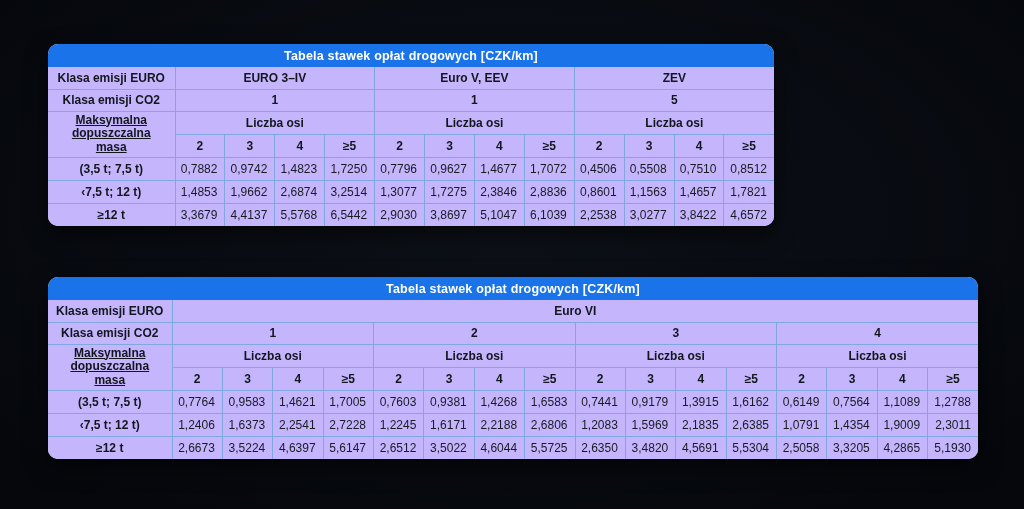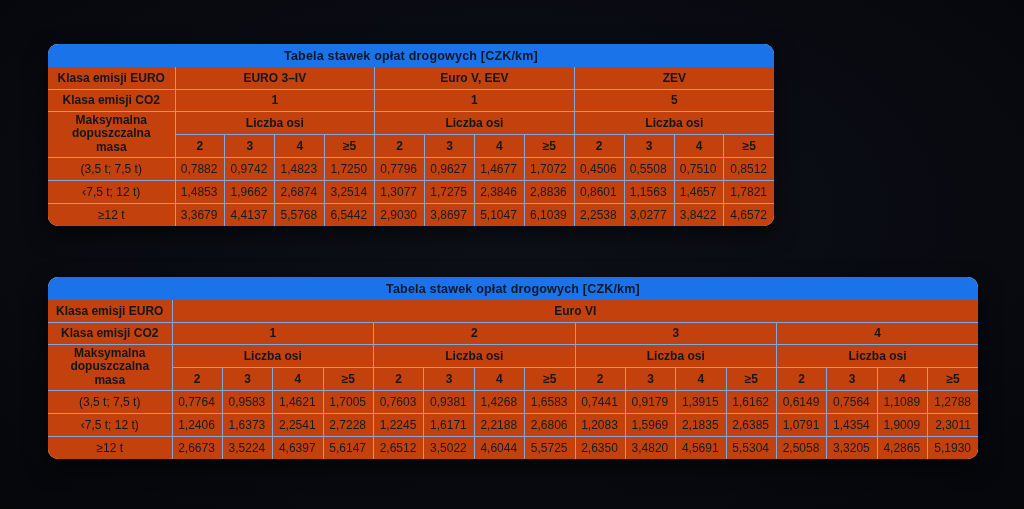--- a/index.html
+++ b/index.html
@@ -15,29 +15,29 @@
     background:#ffffff;
     border-radius:10px;
     overflow:hidden;
     box-shadow:0 8px 22px rgba(0,0,0,.6);
   }
   #table-0 { left:48px; top:44px;  width:726px; }
   #table-1 { left:48px; top:277px; width:930px; }
   .titlebar {
     height:23px;
     background:#1a73e8;
-    color:#0f172a;
+    color:#ffffff;
     display:flex; align-items:center; justify-content:center;
     font-weight:700; font-size:12.5px; letter-spacing:.2px;
   }
   table.grid {
     width:100%;
     border-collapse:collapse;
     table-layout:fixed;
-    background:#c2410c;
+    background:#c4b5fd;
     color:#13171d;
   }
   #table-0 col.labelcol { width:127px; }
   #table-1 col.labelcol { width:124px; }
   th, td {
     border:1px solid #7fa9de;
     font-size:12px;
     height:22px;
     padding:0 2px;
     overflow:hidden;
@@ -45,23 +45,24 @@
   }
   tr.hrow th { font-weight:700; text-align:center; }
   tr:first-child > * { border-top:none; }
   .edge-l { border-left:none; }
   .edge-r { border-right:none; }
   tr.lastrow > * { border-bottom:none; }
   th.masslbl {
     white-space:normal;
     line-height:1.15;
     padding:2px 8px;
+    text-decoration:underline;
   }
   tr.drow { height:23px; }
-  tr.drow th.lbl { font-weight:400; text-align:center; }
+  tr.drow th.lbl { font-weight:700; text-align:center; }
   tr.drow td {
     text-align:right;
     padding-right:7px;
     font-weight:400;
     color:#181c22;
   }
 </style>
 </head>
 <body>
 

